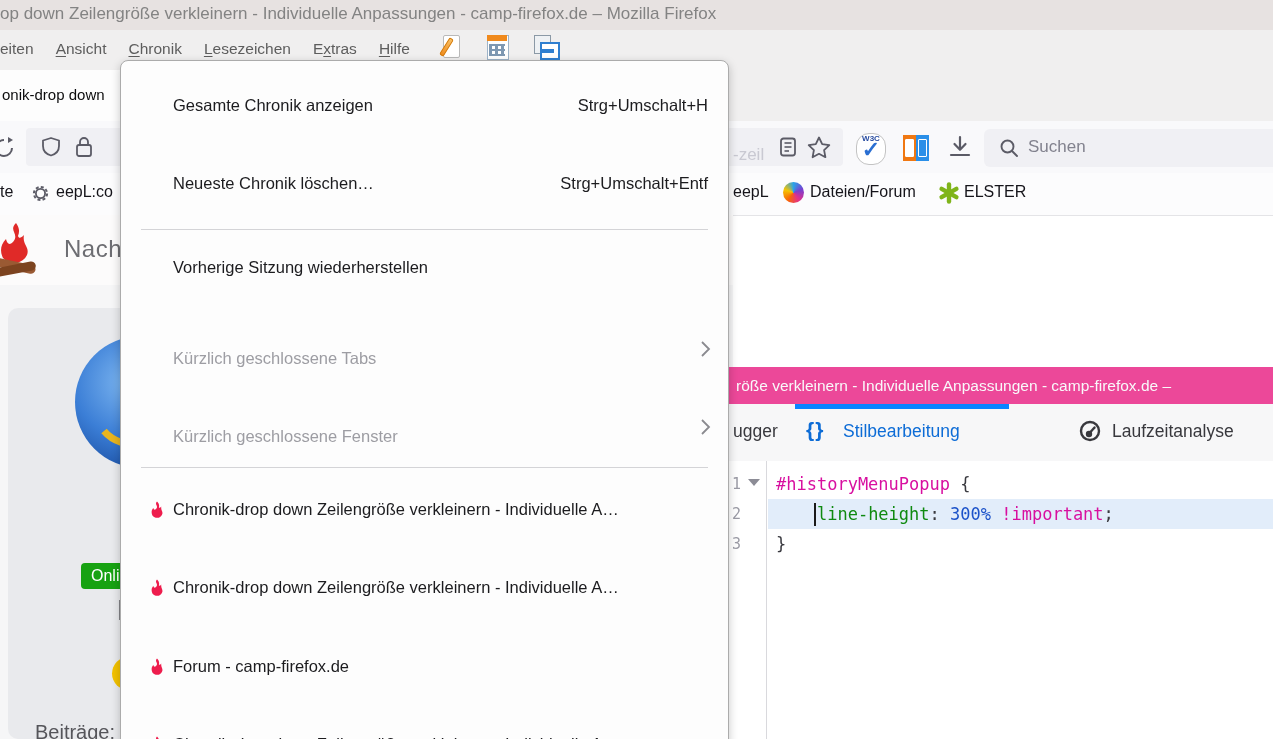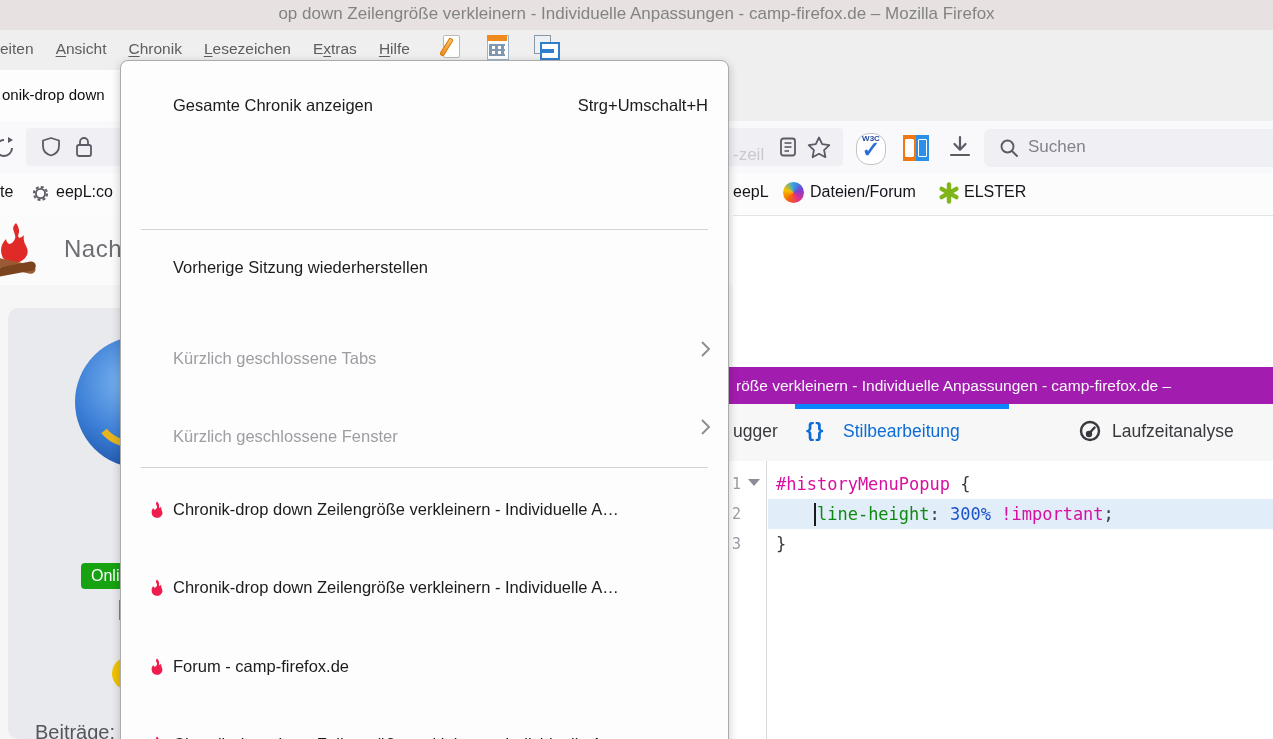--- a/index.html
+++ b/index.html
@@ -1,20 +1,20 @@
 <!DOCTYPE html>
 <html><head>
 <meta charset="utf-8">
 <style>
   html,body{margin:0;padding:0;background:#fff;}
   #canvas{position:relative;width:1273px;height:739px;overflow:hidden;background:#fff;
           font-family:"Liberation Sans", sans-serif; -webkit-font-smoothing:antialiased;}
   .abs{position:absolute;}
   
-  .titlebar{left:0;top:0;width:1273px;height:30px;background:#e7e2e1;text-align:center;}
+  .titlebar{left:0;top:0;width:1273px;height:30px;background:#e7e2e1;}
   .titlebar-text{left:0;top:4px;width:1273px;color:#838383;font-size:17px;white-space:nowrap;overflow:hidden;}
   
   .menuband{left:0;top:30px;width:1273px;height:91px;background:#f0efef;}
   .menubar{left:0;top:6px;height:26px;display:flex;align-items:center;color:#5d5d5d;font-size:15.5px;}
   .menu-item{padding:2px 11px;white-space:nowrap;}
   .menu-item:first-child{padding-left:0;}
   .akey{text-decoration:underline;text-underline-offset:2px;}
   .menu-icons{left:440px;top:4px;display:flex;gap:22px;align-items:center;}
   .mi{width:24px;height:26px;position:relative;}
   .mi-pad{position:absolute;left:3px;top:1px;width:15px;height:21px;background:#fff;border:1px solid #b9b9b9;border-radius:2px;}
@@ -56,21 +56,21 @@
   .card{left:8px;top:93px;width:420px;height:431px;background:#e9eaed;border-radius:10px;}
   .badge{left:73px;top:255px;height:26px;width:92px;background:#17a212;border-radius:4px;color:#fff;
          font-size:16px;line-height:26px;padding-left:10px;box-sizing:border-box;}
   .username{left:109px;top:285px;color:#2c2c31;font-size:30px;}
   .ycircle{left:104px;top:349px;width:33px;height:33px;border-radius:50%;background:#f3c200;}
   .ylines{position:absolute;left:8px;top:9px;width:14px;height:14px;
       background:repeating-linear-gradient(#4a3a00 0 2.5px,transparent 2.5px 6px);}
   .posts-label{left:27px;top:413px;color:#55555a;font-size:20px;}
   
   .devtools{left:712px;top:367px;width:561px;height:372px;background:#fff;}
-  .dt-bar{left:0;top:0;width:561px;height:37px;background:#a21caf;color:#f9f9fa;font-size:15.5px;
+  .dt-bar{left:0;top:0;width:561px;height:37px;background:#ec4899;color:#f9f9fa;font-size:15.5px;
           line-height:37px;padding-left:24px;box-sizing:border-box;white-space:nowrap;overflow:hidden;}
   .dt-tabs{left:0;top:37px;width:561px;height:57px;background:#f7f7f8;border-bottom:1px solid #e0e0e1;}
   .dt-accent{left:83px;top:0;width:214px;height:5px;background:#0a84ff;}
   .dt-tab-text{position:absolute;top:17px;font-size:17.5px;color:#38383d;white-space:nowrap;}
   .dt-style{color:#0d6cd6;}
   .braces{position:absolute;top:14px;left:94px;color:#0d6cd6;font-size:21px;font-weight:bold;letter-spacing:1px;}
   .dt-editor{left:0;top:94px;width:561px;height:278px;background:#fff;}
   .gutter-line{left:54px;top:0;width:1px;height:278px;background:#d9d9dd;}
   .lnum{position:absolute;left:0;width:29px;text-align:right;color:#9b9ba5;
         font-family:"DejaVu Sans Mono",monospace;font-size:15px;line-height:30px;}
@@ -261,20 +261,24 @@
       <div class="code-line" style="top:68px;"><span>}</span></div>
       <div class="abs caret"></div>
     </div>
   </div>
 
   <div class="abs popup">
     <div class="pitem" style="top:35px;">
       <span class="pitem-label">Gesamte Chronik anzeigen</span>
       <span class="pshort">Strg+Umschalt+H</span>
     </div>
+    <div class="pitem" style="top:113px;">
+      <span class="pitem-label">Neueste Chronik löschen…</span>
+      <span class="pshort">Strg+Umschalt+Entf</span>
+    </div>
     <div class="psep" style="top:168px;"></div>
     <div class="pitem" style="top:197px;">
       <span class="pitem-label">Vorherige Sitzung wiederherstellen</span>
     </div>
     <div class="pitem" style="top:276px;">
       <span class="pitem-label dim">Kürzlich geschlossene Tabs</span>
       <svg class="psub" width="12" height="20" viewBox="0 0 12 20">
         <path d="M3 3 L10 10 L3 17" fill="none" stroke="#8a8a8f" stroke-width="1.8"></path>
       </svg>
     </div>

